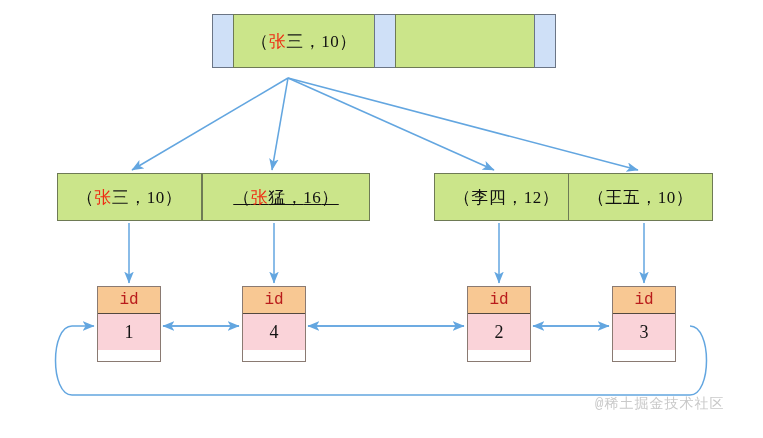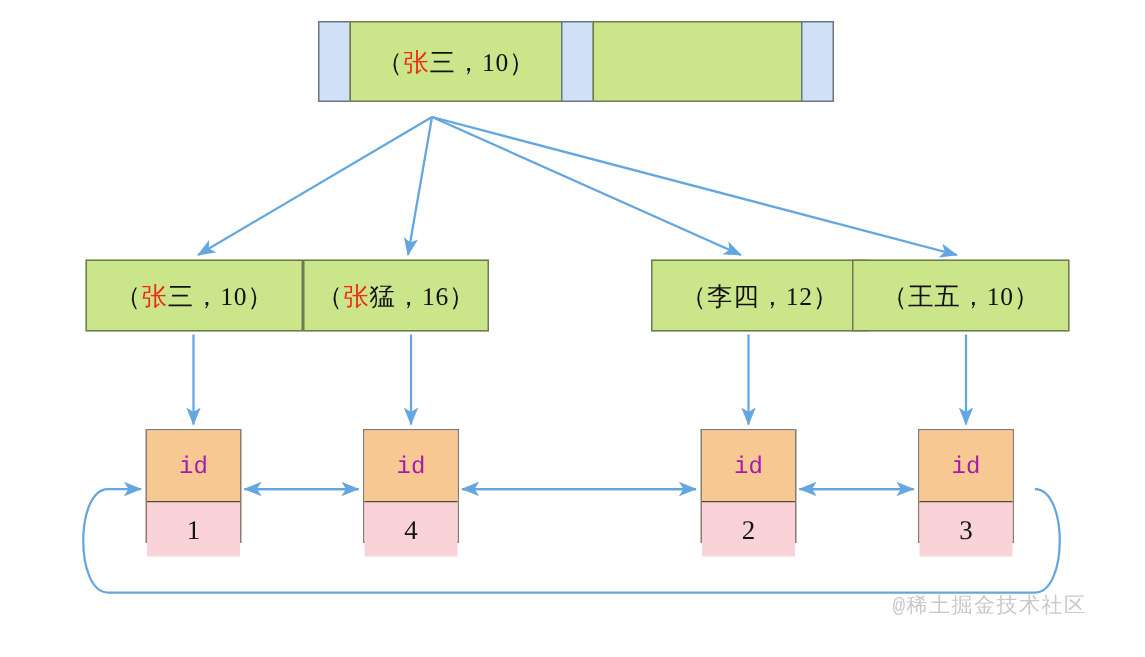--- a/index.html
+++ b/index.html
@@ -52,29 +52,29 @@
   
   .leaf {
     position: absolute;
     box-sizing: border-box;
     border: 1.8px solid #8a7a72;
     width: 64px;
     height: 76px;
   }
   .leaf .hdr {
     box-sizing: border-box;
-    height: 48px;
+    height: 27px;
     background: #f8c893;
     border-bottom: 1.8px solid #53483f;
     display: flex;
     align-items: center;
     justify-content: center;
     font-family: "Liberation Mono", "DejaVu Sans Mono", monospace;
     font-size: 16px;
-    color: #a21caf;
+    color: #b91c1c;
   }
   .leaf .val {
     box-sizing: border-box;
     height: 36px;
     background: #fad3d9;
     display: flex;
     align-items: center;
     justify-content: center;
     font-size: 18px;
     color: #141414;
@@ -108,21 +108,21 @@
     <span></span>
   </div>
 
   <div class="ptr" style="left:534px; top:14px; width:22px; height:54px;"></div>
 
   <div class="node" style="left:57px; top:173px; width:145px; height:48px;">
     <span>
       （<span class="redch">张</span><span>三，</span><span>10</span>）
     </span>
   </div>
-  <div class="node" style="left:202px; top:173px; width:124px; height:48px;">
+  <div class="node" style="left:202px; top:173px; width:168px; height:48px;text-decoration:underline;">
     <span>
       （<span class="redch">张</span><span>猛，</span><span>16</span>）
     </span>
   </div>
 
   <div class="node" style="left:434px; top:173px; width:145px; height:48px;">
     <span>（李四，12）</span>
   </div>
   <div class="node" style="left:568px; top:173px; width:145px; height:48px;">
     <span>（王五，10）</span>

